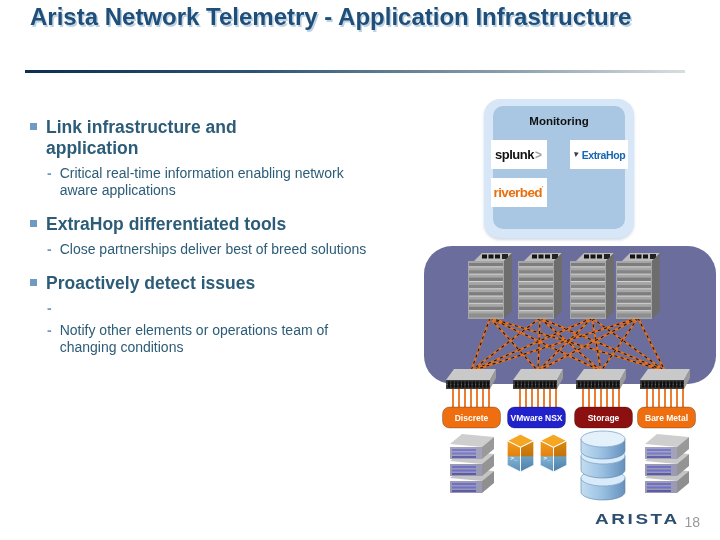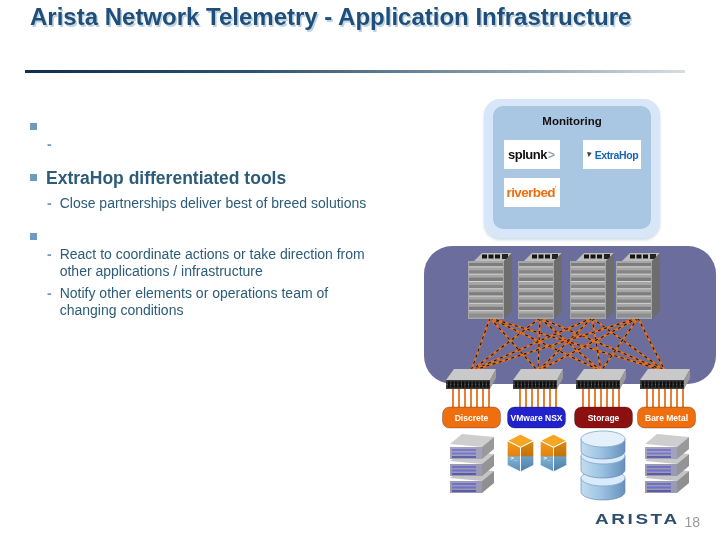--- a/index.html
+++ b/index.html
@@ -20,21 +20,21 @@
   
   .bullets{position:absolute;left:30px;top:102px;width:400px;}
   .b1{display:flex;font-size:17.5px;font-weight:bold;color:#2c5c77;line-height:1.2;margin:15px 0 6px 0;}
   .b1 .sq{width:7px;height:7px;background:#6f9ac4;margin:6px 9px 0 0;flex:none;}
   .b1 .txt{max-width:272px;}
   .b2{display:flex;font-size:14px;color:#2c5c77;line-height:1.22;margin:5px 0 5px 17px;}
   .b2 .dash{color:#6f9ac4;margin-right:8px;flex:none;font-weight:bold;}
   .b2 .txt{max-width:312px;}
   
   .monitor-outer{
-    position:absolute;left:484px;top:99px;width:176px;height:139px;
+    position:absolute;left:484px;top:99px;width:150px;height:139px;
     background:#d7e7f7;border-radius:16px;box-shadow:0 2px 3px rgba(120,150,180,.35);
   }
   .monitor-inner{
     position:absolute;left:9px;top:7px;right:9px;bottom:9px;
     background:#a9c6e2;border-radius:10px;
   }
   .monitor-title{font-size:11.5px;font-weight:bold;color:#111;text-align:center;padding-top:9px;}
   .logo-grid{
     display:grid;grid-template-columns:56px 58px;grid-auto-rows:29px;
     gap:9px 23px;justify-content:center;margin-top:13px;
@@ -60,38 +60,40 @@
 </style>
 </head>
 <body>
 
 <div class="slide-title">Arista Network Telemetry - Application Infrastructure</div>
 <div class="title-rule"></div>
 
 <div class="bullets">
   <div class="b1">
     <span class="sq"></span>
+    <span class="txt">Link infrastructure and application</span>
   </div>
   <div class="b2">
     <span class="dash">-</span>
+    <span class="txt">Critical real-time information enabling network aware applications</span>
   </div>
   <div class="b1">
     <span class="sq"></span>
     <span class="txt">ExtraHop differentiated tools</span>
   </div>
   <div class="b2">
     <span class="dash">-</span>
     <span class="txt">Close partnerships deliver best of breed solutions</span>
   </div>
   <div class="b1">
     <span class="sq"></span>
+    <span class="txt">Proactively detect issues</span>
   </div>
   <div class="b2">
     <span class="dash">-</span>
-    <span class="txt">React to coordinate actions or take direction from other applications / infrastructure</span>
   </div>
   <div class="b2">
     <span class="dash">-</span>
     <span class="txt">Notify other elements or operations team of changing conditions</span>
   </div>
 </div>
 
 <div class="monitor-outer">
   <div class="monitor-inner">
     <div class="monitor-title">Monitoring</div>

